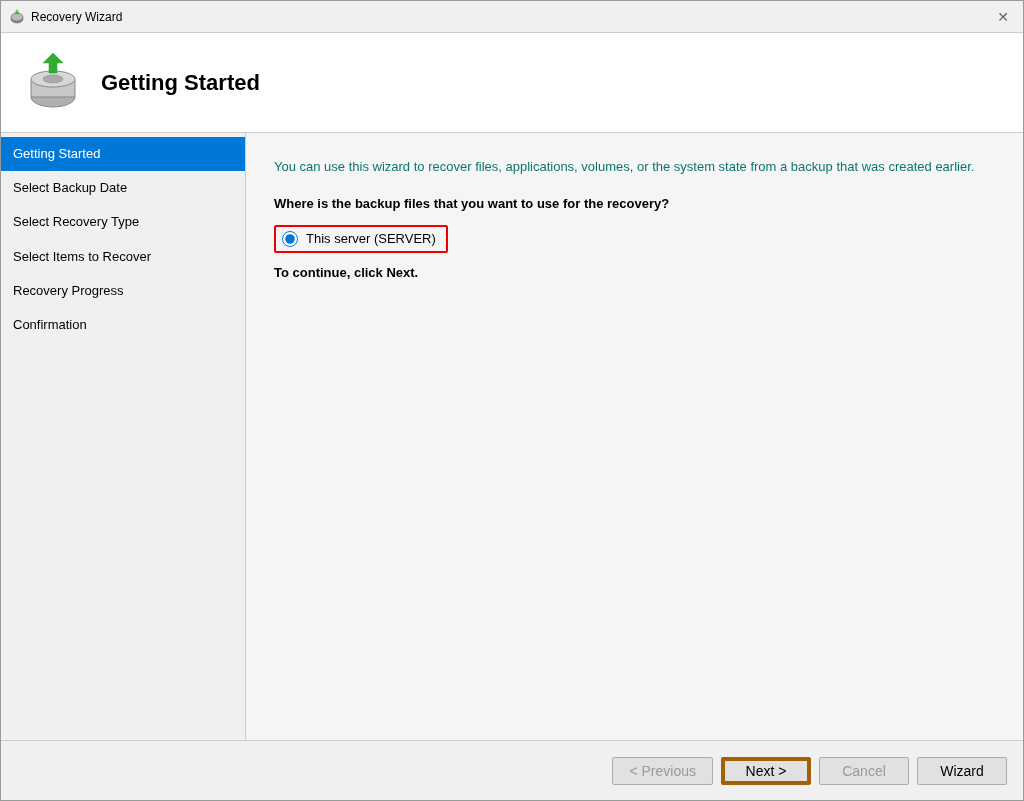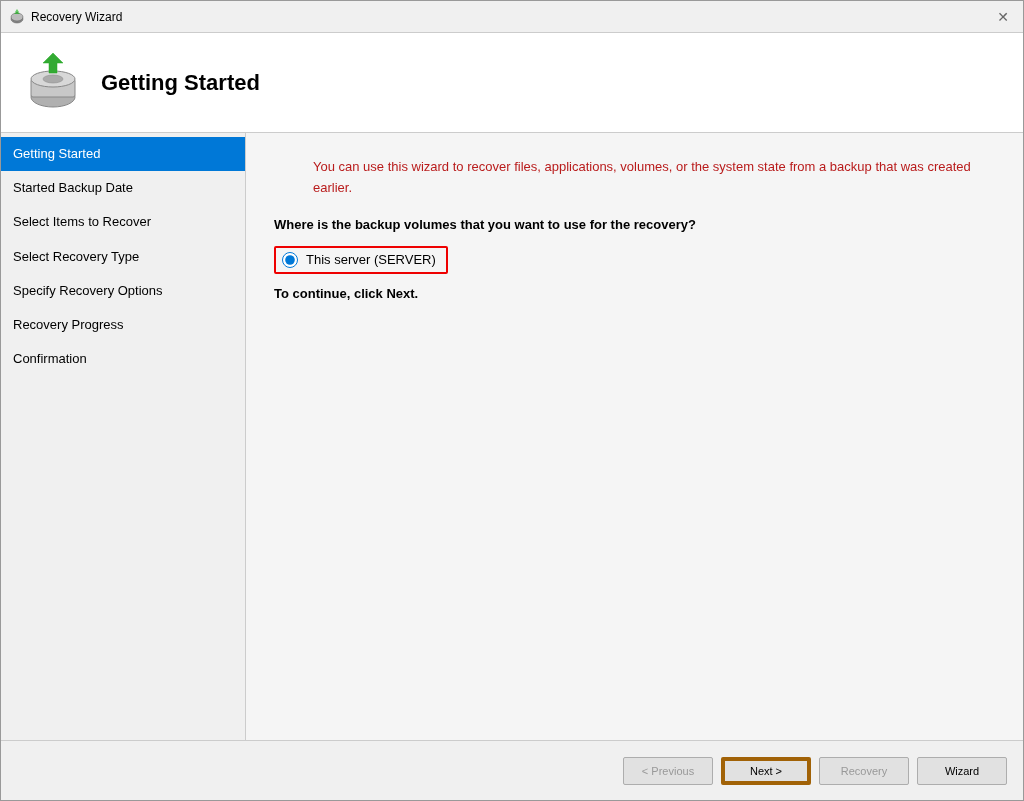--- a/index.html
+++ b/index.html
@@ -93,25 +93,24 @@
       background: #0078d7;
       color: white;
     }
     .main-content {
       flex: 1;
       background: #f5f5f5;
       padding: 24px 28px;
       overflow-y: auto;
     }
     .description-text {
-      color: #b91c1c;
+      color: #0f766e;
       line-height: 1.6;
       margin-bottom: 18px;
       font-size: 13px;
-      margin-left: 39px;
     }
     .question-text {
       font-weight: bold;
       color: #000;
       margin-bottom: 14px;
       font-size: 13px;
     }
     .radio-option {
       display: flex;
       align-items: flex-start;
@@ -149,21 +148,21 @@
       align-items: center;
       justify-content: flex-end;
       padding: 0 16px;
       gap: 8px;
       flex-shrink: 0;
     }
     .btn {
       min-width: 90px;
       height: 28px;
       padding: 0 16px;
-      font-size: 11px;
+      font-size: 14px;
       cursor: pointer;
       border-radius: 2px;
       border: 1px solid #adadad;
       background: #e1e1e1;
       color: #000;
     }
     .btn:disabled {
       color: #999;
       cursor: default;
     }
@@ -215,58 +214,55 @@
     <div class="header-title">Getting Started</div>
   </div>
 
   <div class="content-area">
 
     <div class="sidebar">
       <div class="sidebar-item active">
         <span>Getting Started</span>
       </div>
       <div class="sidebar-item">
-        <span>Started Backup Date</span>
+        <span>Select Backup Date</span>
+      </div>
+      <div class="sidebar-item">
+        <span>Select Recovery Type</span>
       </div>
       <div class="sidebar-item">
         <span>Select Items to Recover</span>
-      </div>
-      <div class="sidebar-item">
-        <span>Select Recovery Type</span>
-      </div>
-      <div class="sidebar-item">
-        <span>Specify Recovery Options</span>
       </div>
       <div class="sidebar-item">
         <span>Recovery Progress</span>
       </div>
       <div class="sidebar-item">
         <span>Confirmation</span>
       </div>
     </div>
 
     <div class="main-content">
       <p class="description-text">You can use this wizard to recover files, applications, volumes, or the system state from a backup that was created earlier.</p>
-      <p class="question-text">Where is the backup volumes that you want to use for the recovery?</p>
+      <p class="question-text">Where is the backup files that you want to use for the recovery?</p>
 
       
       <label class="radio-option selected-option">
         <input type="radio" class="radio-input" name="backup-location" checked="" style="">
         <span class="radio-label">This server (SERVER)</span>
       </label>
 
       <br style="margin-bottom:8px;">
 
       
 
       <p class="continue-text">To continue, click Next.</p>
     </div>
 
   </div>
 
   <div class="footer">
     <button class="btn" disabled="">&lt; Previous</button>
     <button class="btn btn-primary">Next &gt;</button>
-    <button class="btn" disabled="">Recovery</button>
+    <button class="btn" disabled="">Cancel</button>
     <button class="btn">Wizard</button>
   </div>
 
 </div>
 
 </body></html>

